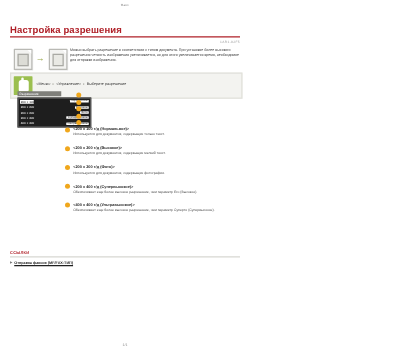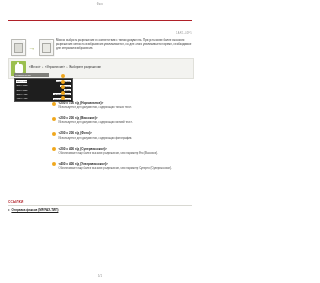--- a/index.html
+++ b/index.html
@@ -203,20 +203,21 @@
   }
 </style>
 </head>
 <body>
 
 <div class="page">
 
   <div class="runhead">Факс</div>
 
   <div class="title-wrap">
+    <div class="title">Настройка разрешения</div>
     <div class="title-rule"></div>
   </div>
   <div class="doc-code">1AR1-02F5</div>
 
   <div class="intro">
     <div class="intro-icons">
       <div class="docicon a">
           <div class="glyph"></div>
         </div>
       <div class="arrow">→</div>

